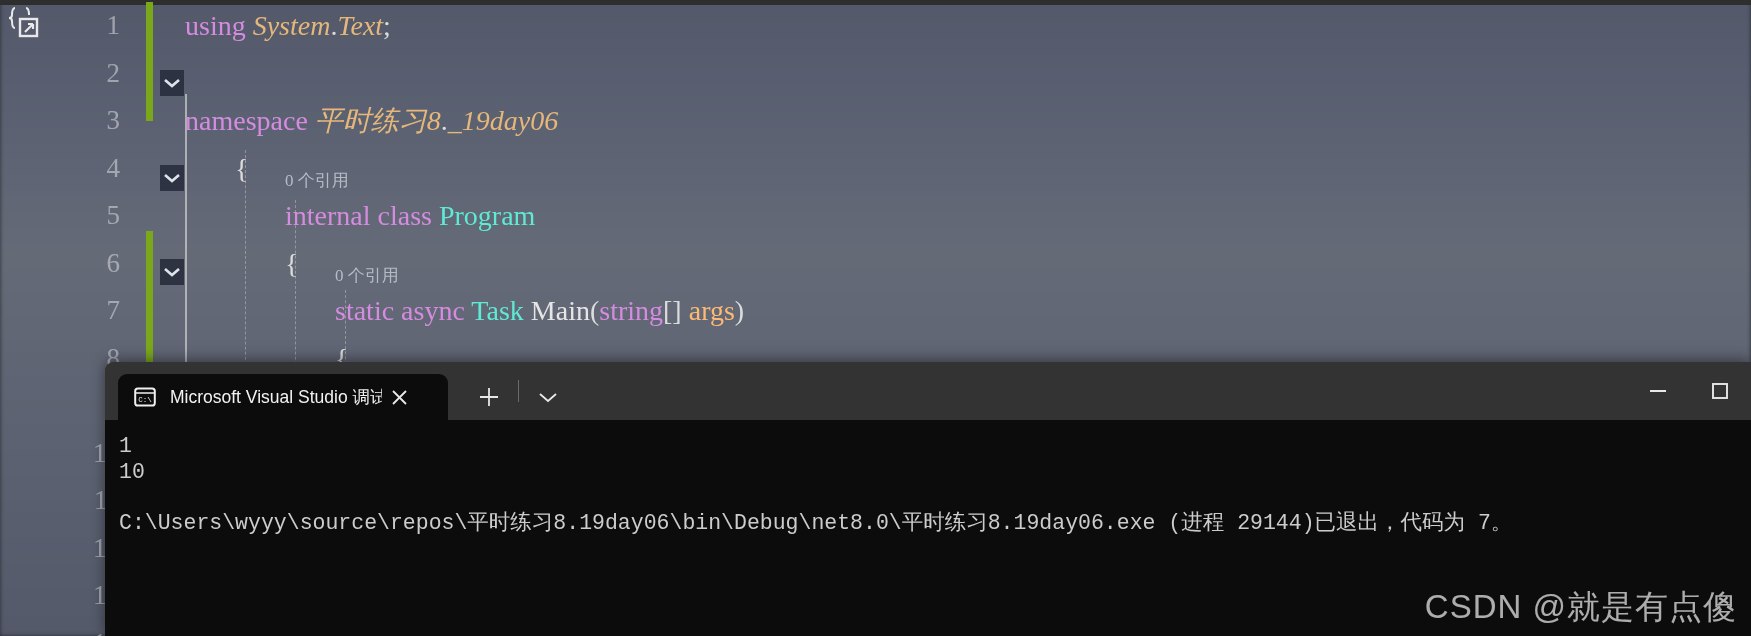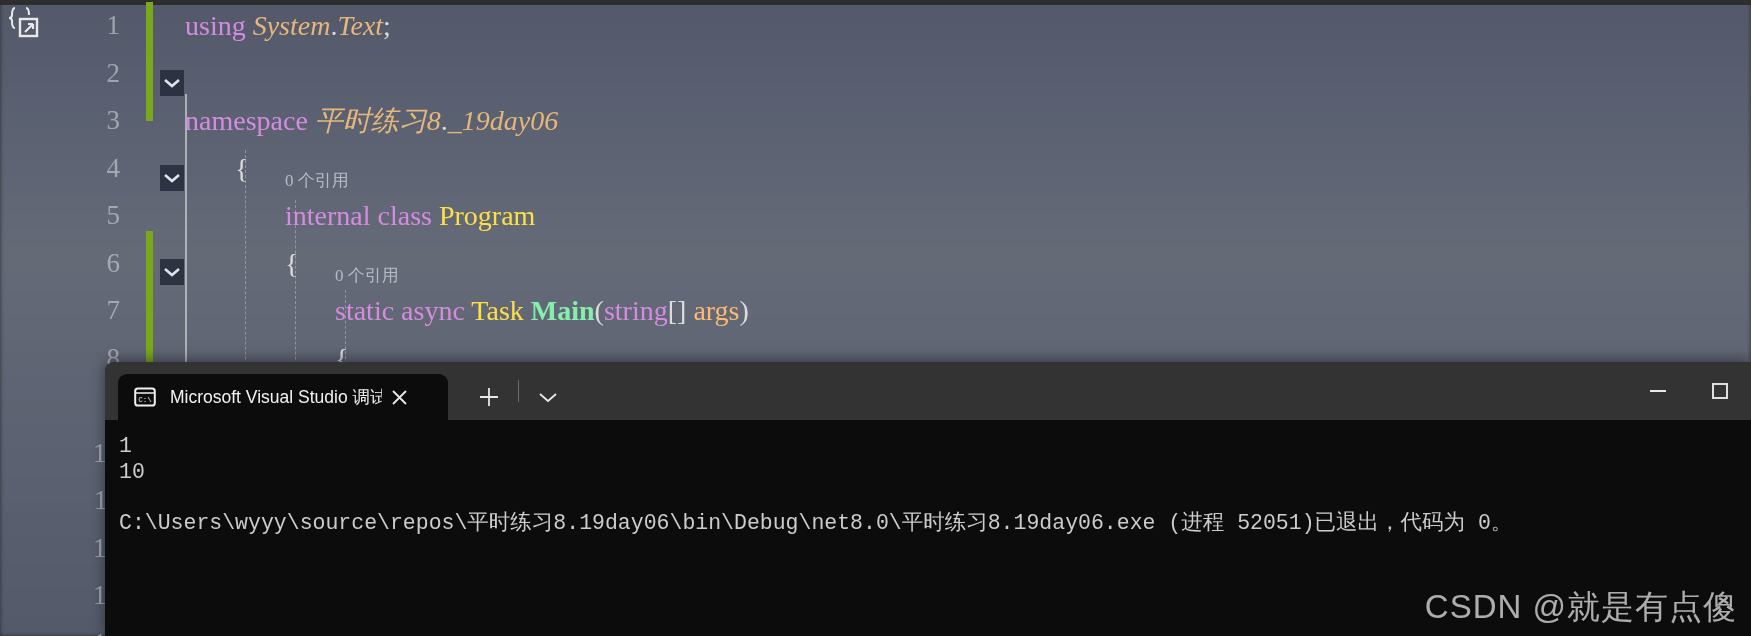--- a/index.html
+++ b/index.html
@@ -81,22 +81,22 @@
   .code-layer {
     position: absolute; left: 0; top: 0; width: 1751px; height: 636px;
     font-family: "Liberation Serif", serif;
     font-size: 28px;
     line-height: 47.5px;
     white-space: pre;
   }
   .cl { position: absolute; left: 0; width: 100%; }
   .tok-kw      { color: #d58ce0; }
   .tok-ns      { color: #e6b77a; font-style: italic; }
-  .tok-type    { color: #fde047; }
-  .tok-method  { color: #86efac; font-weight: bold; }
+  .tok-type    { color: #5eead4; }
+  .tok-method  { color: #e5e5e5; }
   .tok-plain   { color: #dfe3ea; }
   .tok-param   { color: #fdba74; }
   .tok-class   { color: #e0b072; }
   .tok-prop    { color: #b9c4d6; }
   .tok-punct   { color: #dcdcdc; }
   .tok-ref     { color: #b6bcc6; font-size: 17px; }
 
   
   .console-window {
     position: absolute; left: 105px; top: 362px;
@@ -276,17 +276,17 @@
           </svg>
         </div>
         <div class="win-btn">
           <svg width="20" height="20" viewBox="0 0 20 20" fill="none" stroke="#e8e8e8" stroke-width="1.9">
             <rect x="3" y="3" width="14" height="14"></rect>
           </svg>
         </div>
       </div>
     </div>
 
-    <div class="console-body" id="consoleBody"><div>1</div><div>10</div><div class="blank"></div><div>C:\Users\wyyy\source\repos\平时练习8.19day06\bin\Debug\net8.0\平时练习8.19day06.exe (进程 52051)已退出，代码为 0。</div></div>
+    <div class="console-body" id="consoleBody"><div>1</div><div>10</div><div class="blank"></div><div>C:\Users\wyyy\source\repos\平时练习8.19day06\bin\Debug\net8.0\平时练习8.19day06.exe (进程 29144)已退出，代码为 7。</div></div>
   </div>
 
   <div class="watermark">CSDN @就是有点傻</div>
 </div>
 
 </body></html>

